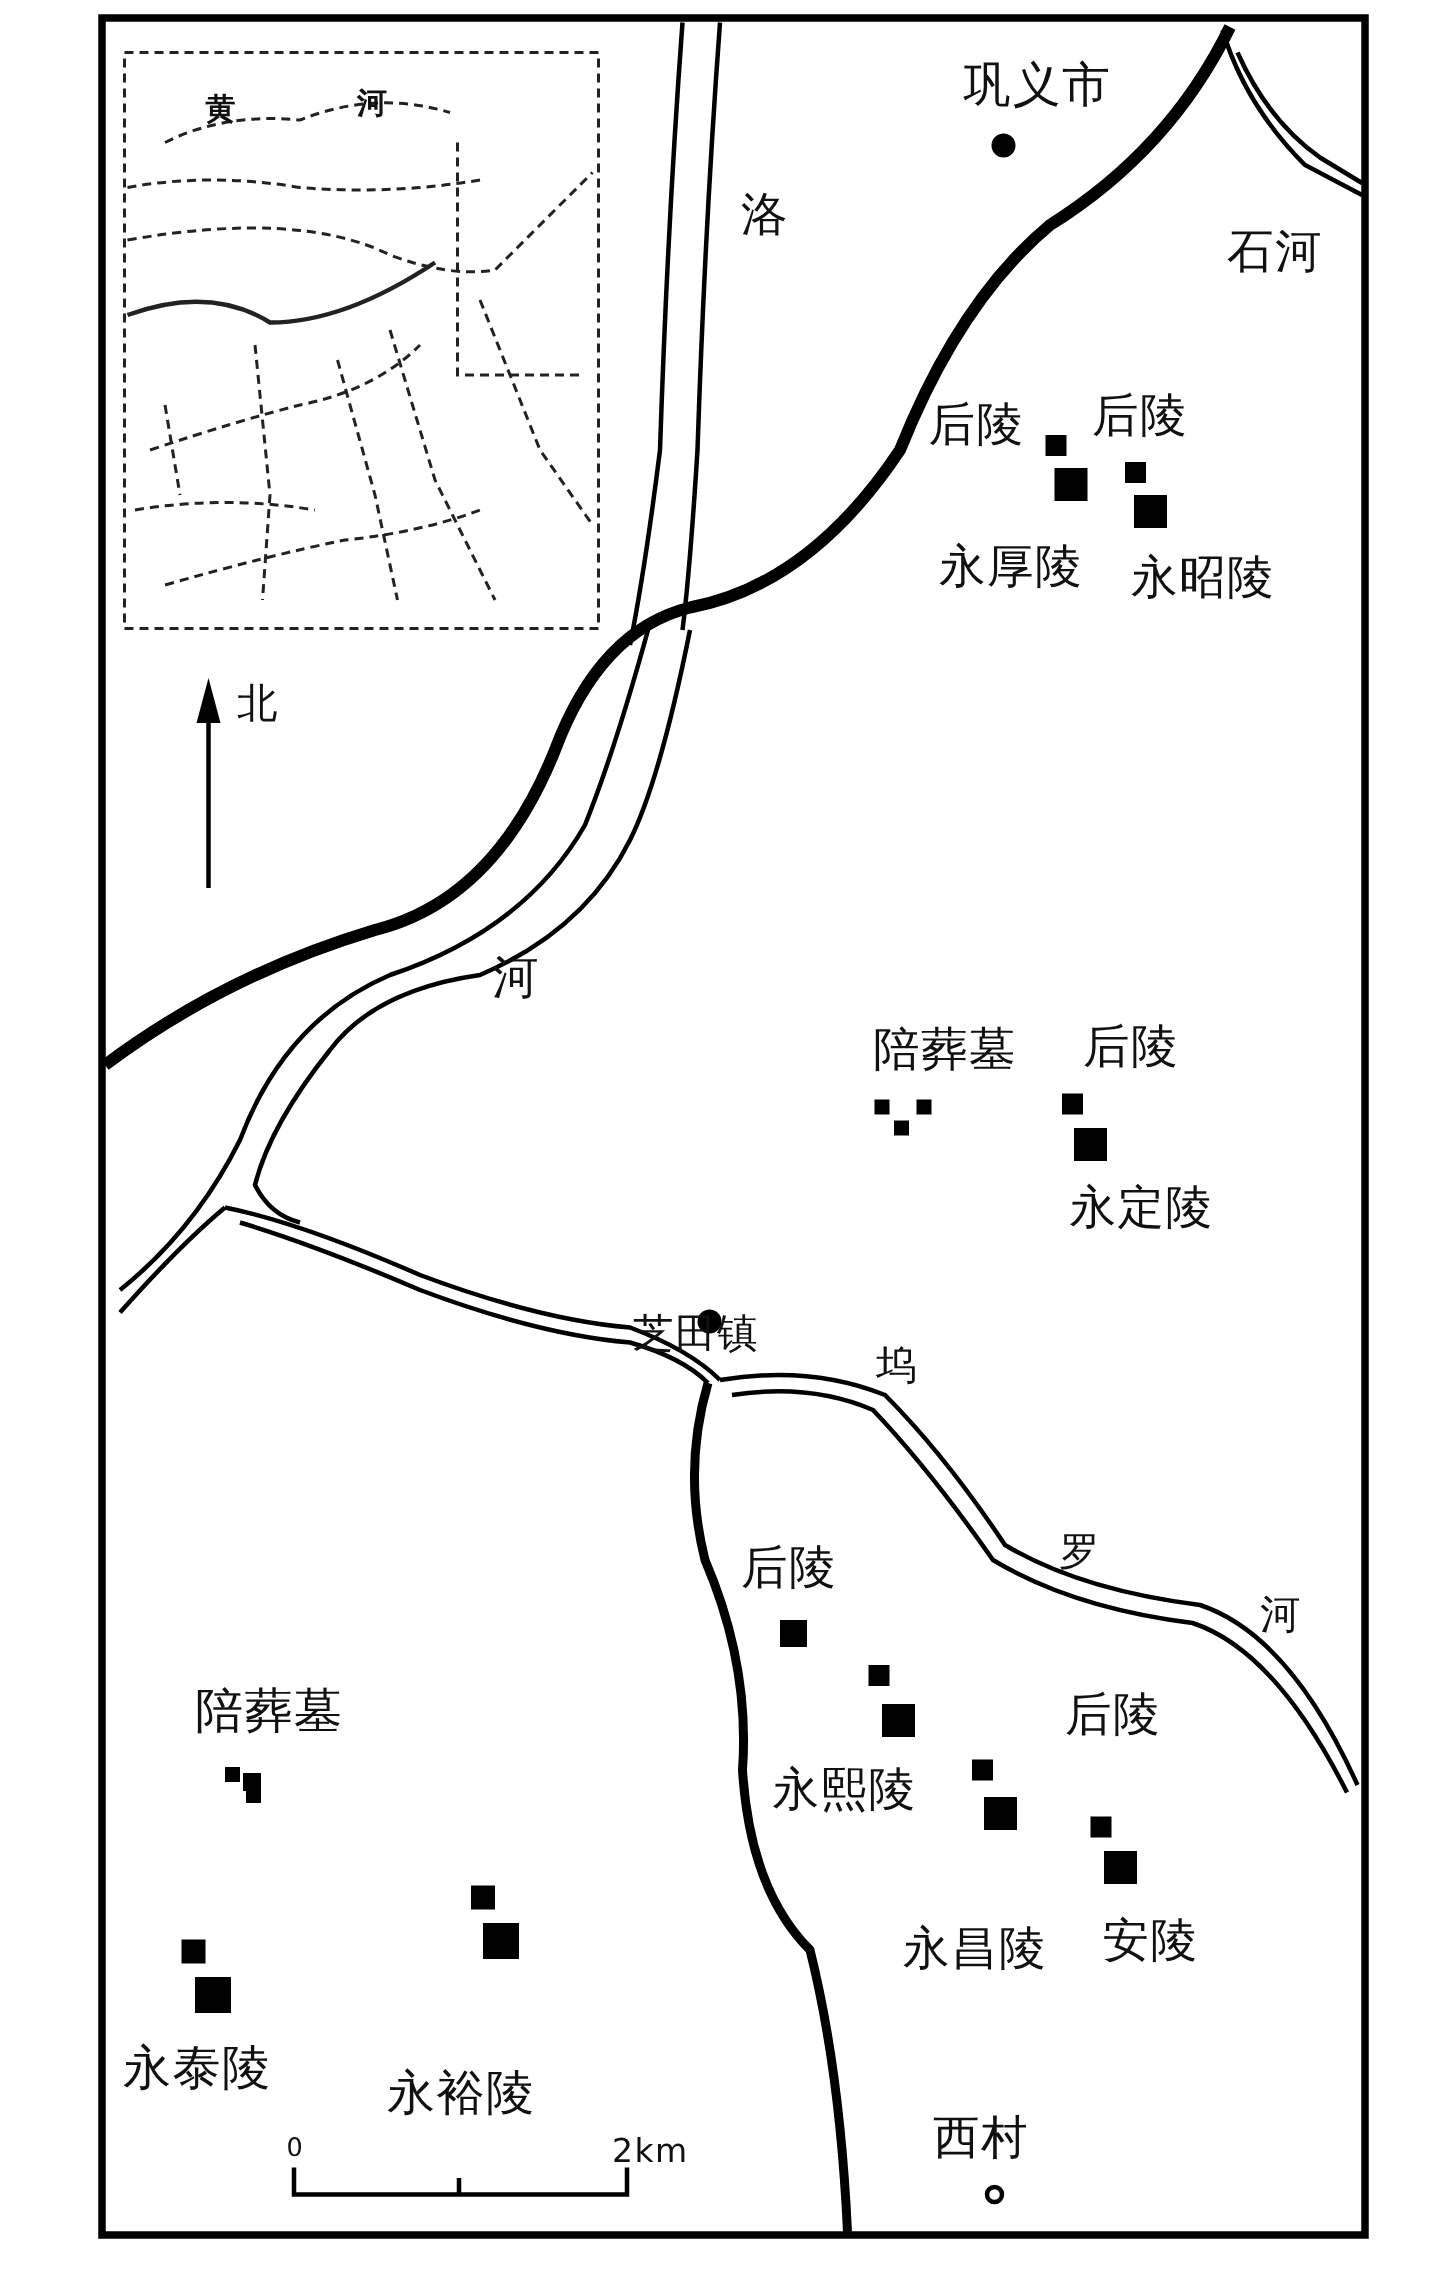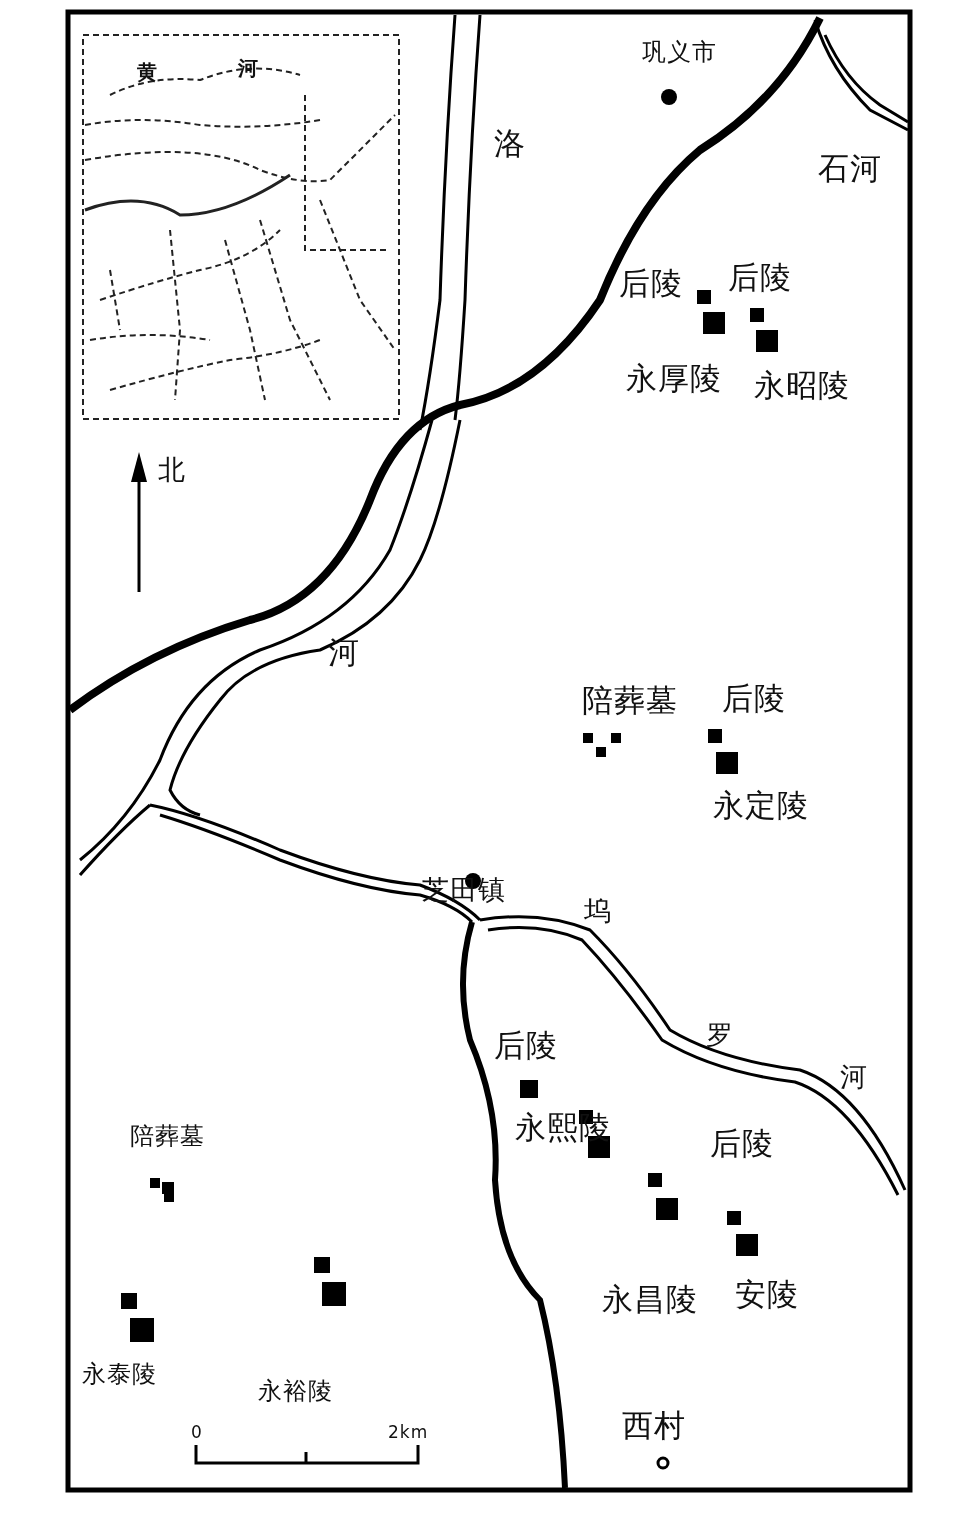--- a/index.html
+++ b/index.html
@@ -1,21 +1,21 @@
 <!DOCTYPE html>
 <html><head>
 <meta charset="utf-8">
 <style>
   html, body { margin: 0; padding: 0; background: #ffffff; }
   body { width: 954px; height: 1513px; position: relative; overflow: hidden;
          font-family: "DejaVu Sans", sans-serif; color: #000; }
   #map { position: absolute; left: 0; top: 0; width: 954px; height: 1513px; }
   .lbl { position: absolute; font-family: "DejaVu Sans", sans-serif; color: #111;
          white-space: nowrap; line-height: 1; letter-spacing: 1px; }
-  .lbl-lg { font-size: 24px; }
+  .lbl-lg { font-size: 32px; }
   .lbl-md { font-size: 31px; }
   .lbl-sm { font-size: 27px; }
   .lbl-xs { font-size: 20px; }
   .tomb { position: absolute; background: #000; }
 </style>
 </head>
 <body>
 
 <div id="map">
   <svg width="954" height="1513" viewBox="0 0 954 1513" style="position:absolute;left:0;top:0">
@@ -120,23 +120,23 @@
   <span class="lbl lbl-md" style="left:728px;top:262px">后陵</span>
   <span class="lbl lbl-md" style="left:626px;top:363px">永厚陵</span>
   <span class="lbl lbl-md" style="left:754px;top:370px">永昭陵</span>
 
   <span class="lbl lbl-md" style="left:582px;top:685px">陪葬墓</span>
   <span class="lbl lbl-md" style="left:722px;top:683px">后陵</span>
   <span class="lbl lbl-md" style="left:713px;top:790px">永定陵</span>
 
   <span class="lbl lbl-md" style="left:494px;top:1030px">后陵</span>
   <span class="lbl lbl-md" style="left:710px;top:1128px">后陵</span>
-  <span class="lbl lbl-md" style="left:515px;top:1112px">永熙陵</span>
+  <span class="lbl lbl-md" style="left:515px;top:1178px">永熙陵</span>
   <span class="lbl lbl-md" style="left:602px;top:1284px">永昌陵</span>
   <span class="lbl lbl-md" style="left:735px;top:1279px">安陵</span>
 
   <span class="lbl lbl-lg" style="left:130px;top:1124px">陪葬墓</span>
   <span class="lbl lbl-lg" style="left:82px;top:1362px">永泰陵</span>
   <span class="lbl lbl-lg" style="left:258px;top:1379px">永裕陵</span>
 
   <span class="lbl lbl-xs" style="left:191px;top:1424px;font-size:17px">0</span>
-  <span class="lbl lbl-xs" style="left:388px;top:1424px;font-size:17px">2km</span>
+  <span class="lbl lbl-xs" style="left:408px;top:1424px;font-size:22px">2km</span>
 </div>
 
 </body></html>

